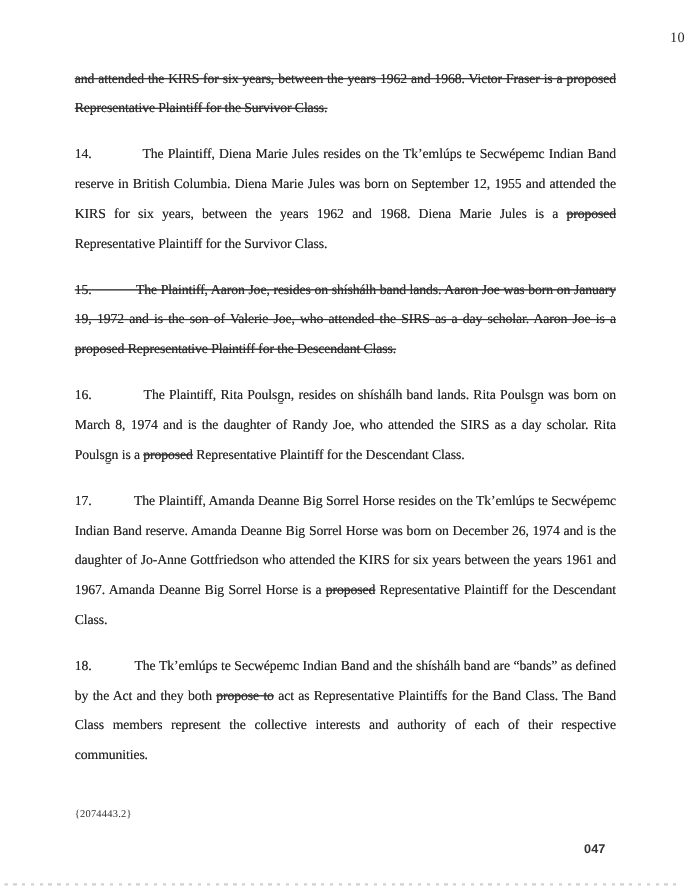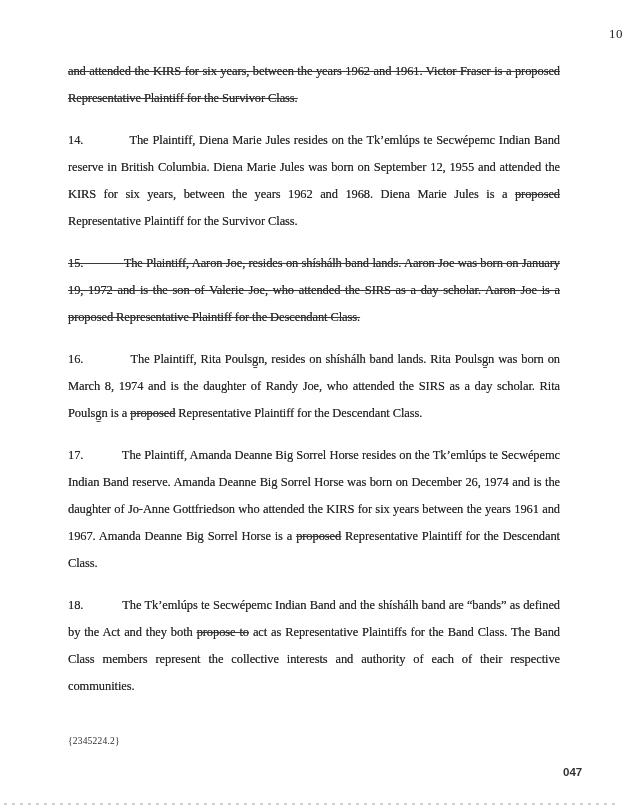--- a/index.html
+++ b/index.html
@@ -31,43 +31,43 @@
     text-decoration-thickness:1px;
     text-decoration-color:#3a3a3a;
   }
   .footer-doc-id {
     position:absolute; left:68px; top:736px;
     font-size:9.5px;
     letter-spacing:0.2px;
     color:#2e2e2e;
   }
   .bates-number {
-    position:absolute; left:563px; top:766px;
+    position:absolute; left:531px; top:766px;
     font-family:"Liberation Sans", sans-serif;
     font-size:11.5px;
     font-weight:600;
     color:#333333;
   }
   .scan-edge {
     position:absolute; bottom:2px; left:4px; width:612px; height:2px;
     background-image:repeating-linear-gradient(90deg,
       rgba(170,170,170,0.55) 0 3px, transparent 3px 8px);
   }
 </style>
 </head>
 <body>
 
 <div class="page-number">10</div>
 
 <div class="document-body">
-    <p class="para struck"><span>and attended the KIRS for six years, between the years 1962 and 1961.  Victor Fraser is a proposed Representative Plaintiff for the Survivor Class.</span></p>
+    <p class="para struck"><span>and attended the KIRS for six years, between the years 1962 and 1968.  Victor Fraser is a proposed Representative Plaintiff for the Survivor Class.</span></p>
     <p class="para"><span class="para-num">14.</span><span class="tab">&nbsp;&nbsp;&nbsp;&nbsp;&nbsp;&nbsp;&nbsp;&nbsp;&nbsp;&nbsp;&nbsp;&nbsp;</span><span>The Plaintiff, Diena Marie Jules resides on the Tk’emlúps te Secwépemc Indian Band reserve in British Columbia.  Diena Marie Jules was born on September 12, 1955 and attended the KIRS for six years, between the years 1962 and 1968. Diena Marie Jules is a </span><span class="struck">proposed</span><span> Representative Plaintiff for the Survivor Class.</span></p>
     <p class="para struck"><span class="para-num">15.</span><span class="tab">&nbsp;&nbsp;&nbsp;&nbsp;&nbsp;&nbsp;&nbsp;&nbsp;&nbsp;&nbsp;&nbsp;&nbsp;</span><span>The Plaintiff, Aaron Joe, resides on shíshálh band lands.  Aaron Joe was born on January 19, 1972 and is the son of Valerie Joe, who attended the SIRS as a day scholar.  Aaron Joe is a proposed Representative Plaintiff for the Descendant Class.</span></p>
     <p class="para"><span class="para-num">16.</span><span class="tab">&nbsp;&nbsp;&nbsp;&nbsp;&nbsp;&nbsp;&nbsp;&nbsp;&nbsp;&nbsp;&nbsp;&nbsp;</span><span>The Plaintiff, Rita Poulsg̱n, resides on shíshálh band lands.  Rita Poulsg̱n was born on March 8, 1974 and is the daughter of Randy Joe, who attended the SIRS as a day scholar.  Rita Poulsg̱n is a </span><span class="struck">proposed</span><span> Representative Plaintiff for the Descendant Class.</span></p>
     <p class="para"><span class="para-num">17.</span><span class="tab">&nbsp;&nbsp;&nbsp;&nbsp;&nbsp;&nbsp;&nbsp;&nbsp;&nbsp;&nbsp;&nbsp;&nbsp;</span><span>The Plaintiff, Amanda Deanne Big Sorrel Horse resides on the Tk’emlúps te Secwépemc Indian Band reserve.  Amanda Deanne Big Sorrel Horse was born on December 26, 1974 and is the daughter of Jo-Anne Gottfriedson who attended the KIRS for six years between the years 1961 and 1967.  Amanda Deanne Big Sorrel Horse is a </span><span class="struck">proposed</span><span> Representative Plaintiff for the Descendant Class.</span></p>
     <p class="para"><span class="para-num">18.</span><span class="tab">&nbsp;&nbsp;&nbsp;&nbsp;&nbsp;&nbsp;&nbsp;&nbsp;&nbsp;&nbsp;&nbsp;&nbsp;</span><span>The Tk’emlúps te Secwépemc Indian Band and the shíshálh band are “bands” as defined by the Act  and they both </span><span class="struck">propose to</span><span> act as Representative Plaintiffs for the Band Class.  The Band Class members represent the collective interests and authority of each of their respective communities.</span></p>
   </div>
 
-<div class="footer-doc-id">{2345224.2}</div>
+<div class="footer-doc-id">{2074443.2}</div>
 
 <div class="bates-number">047</div>
 
 <div class="scan-edge"></div>
 
 </body></html>

